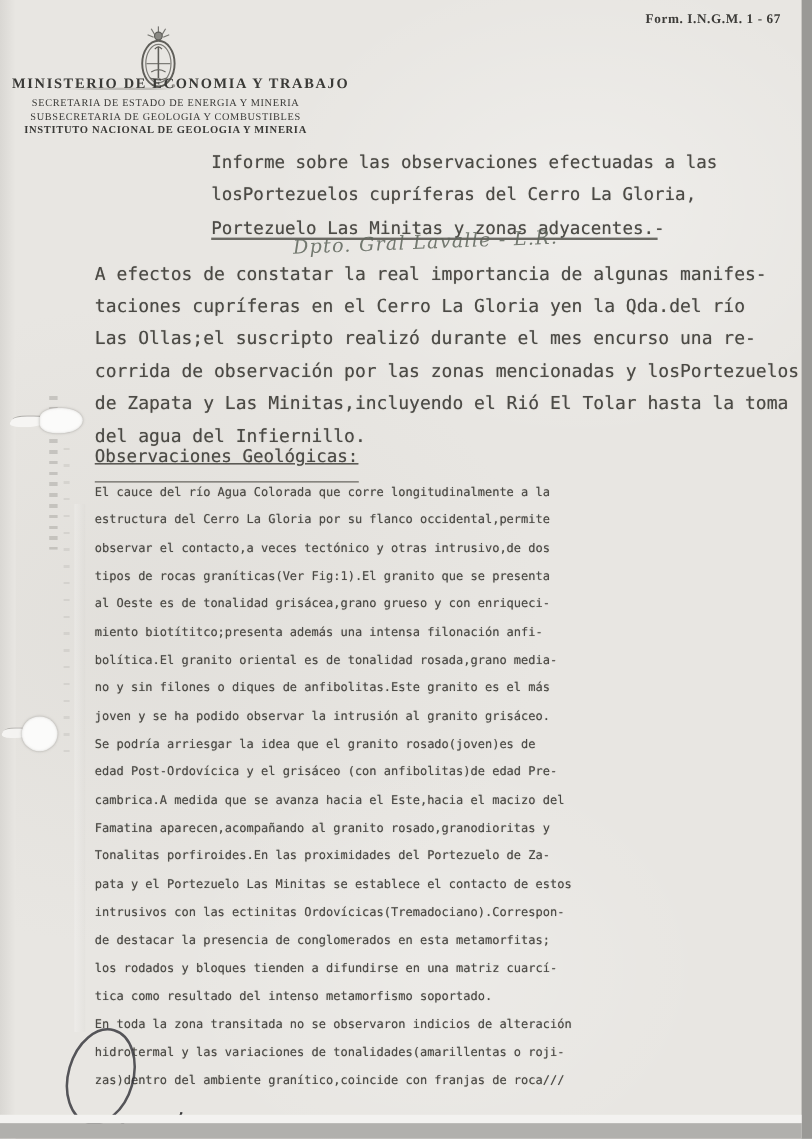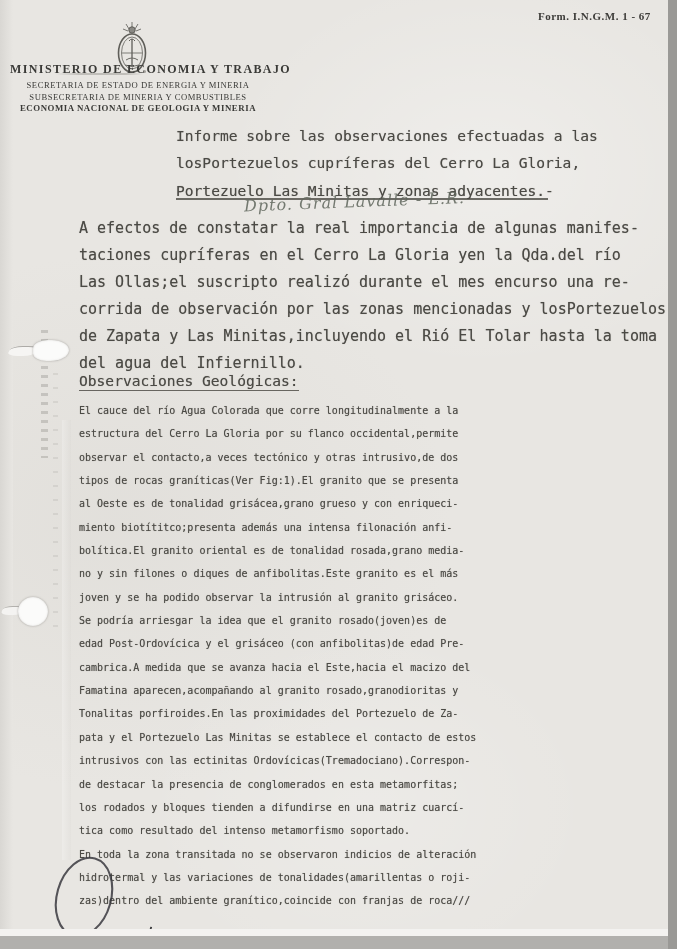--- a/index.html
+++ b/index.html
@@ -37,21 +37,21 @@
   
   .tw{color:#4b4a45;text-shadow:0 0 .7px rgba(72,70,64,.55);}
   .title-block{position:absolute;left:176px;top:122px;font-size:14.6px;line-height:27.4px;white-space:pre;}
   .title-underline{position:absolute;left:176px;top:198px;width:372px;height:2px;
     background:rgba(72,70,64,.78);}
   .annotation{position:absolute;left:244px;top:192px;width:230px;
     font-family:"DejaVu Serif",serif;font-style:italic;font-size:16px;
     color:#5f665c;transform:rotate(-2.2deg);letter-spacing:1px;white-space:nowrap;opacity:.85;}
   .para1{position:absolute;left:79px;top:215px;font-size:15px;line-height:27.1px;white-space:pre;}
   .section-heading{position:absolute;left:79px;top:372px;font-size:14.6px;white-space:pre;}
-  .section-heading span{border-bottom:1.8px solid rgba(72,70,64,.8);padding-bottom:1px;}
+  .section-heading span{border-bottom:1.8px solid rgba(72,70,64,.8);padding-bottom:12px;text-decoration:underline;}
   .para2{position:absolute;left:79px;top:399px;font-size:10px;line-height:23.35px;white-space:pre;}
   .tline{height:auto;}
 
   
   .hole{position:absolute;background:#fbfbfa;border-radius:50%;
     box-shadow:0 0 2px rgba(110,108,102,.55), inset 0 0 2px rgba(160,158,152,.4);}
   .hole-1{left:33px;top:340px;width:36px;height:21px;border-radius:46% 54% 58% 42%;}
   .hole-1-tail{position:absolute;left:9px;top:346px;width:28px;height:9px;background:#f6f5f3;
     transform:skewX(-30deg);border-top:1px solid rgba(100,98,92,.5);border-radius:40%;}
   .hole-2{left:18px;top:597px;width:30px;height:29px;}
@@ -104,22 +104,22 @@
 
         <path d="M12 39 Q18 35 24 39" stroke="#6b6a65"></path>
         <path d="M11 44 Q18 47 25 44" stroke="#6b6a65"></path>
       </g>
     </svg>
   </div>
 
   <div class="letterhead">
     <div class="lh1">MINISTERIO DE ECONOMIA Y TRABAJO</div>
     <div class="lh2">SECRETARIA DE ESTADO DE ENERGIA Y MINERIA</div>
-    <div class="lh3">SUBSECRETARIA DE MINERIA Y COMBUSTIBLES</div>
-    <div class="lh4">ECONOMIA NACIONAL DE GEOLOGIA Y MINERIA</div>
+    <div class="lh3">SUBSECRETARIA DE GEOLOGIA Y COMBUSTIBLES</div>
+    <div class="lh4">INSTITUTO NACIONAL DE GEOLOGIA Y MINERIA</div>
   </div>
 
   <div class="title-block tw"><div class="tline">Informe sobre las observaciones efectuadas a las</div><div class="tline">losPortezuelos cupríferas del Cerro La Gloria,</div><div class="tline">Portezuelo Las Minitas y zonas adyacentes.-</div></div>
   <div class="title-underline"></div>
 
   <div class="annotation">Dpto. Gral Lavalle - L.R.</div>
 
   <div class="para1 tw"><div class="tline">A efectos de constatar la real importancia de algunas manifes-</div><div class="tline">taciones cupríferas en el Cerro La Gloria yen la Qda.del río</div><div class="tline">Las Ollas;el suscripto realizó durante el mes encurso una re-</div><div class="tline">corrida de observación por las zonas mencionadas y losPortezuelos</div><div class="tline">de Zapata y Las Minitas,incluyendo el Rió El Tolar hasta la toma</div><div class="tline">del agua del Infiernillo.</div></div>
 
   <div class="section-heading tw"><span>Observaciones Geológicas:</span></div>

